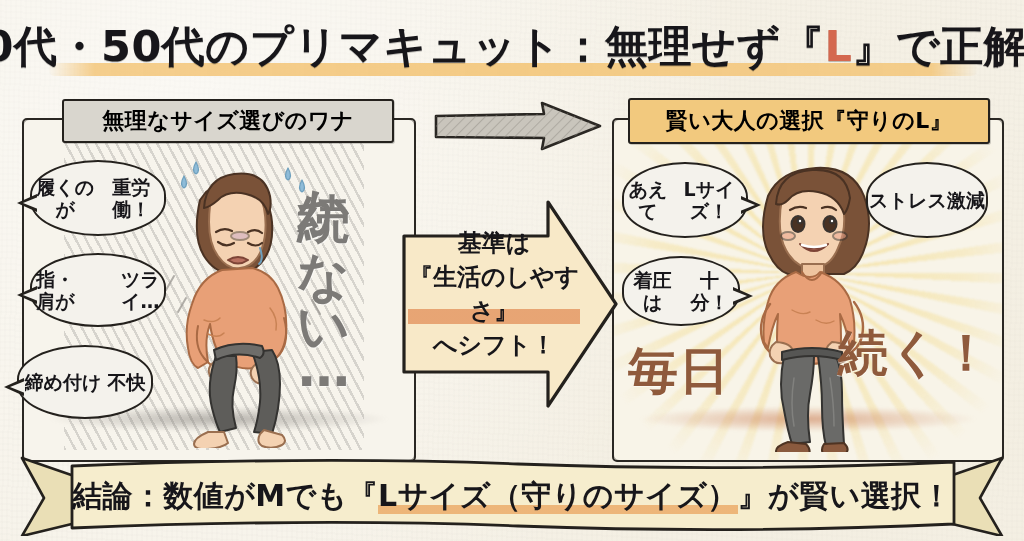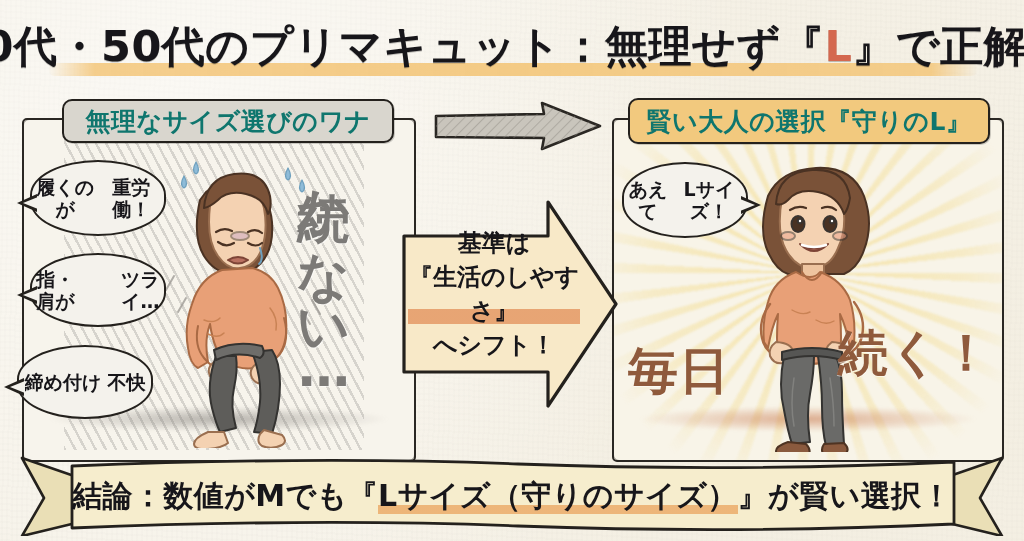--- a/index.html
+++ b/index.html
@@ -68,23 +68,23 @@
   .ground{
     position:absolute;bottom:28px;left:6%;width:88%;height:26px;
     background:radial-gradient(ellipse at 50% 50%, rgba(198,116,72,.55), rgba(198,116,72,0) 70%);
     filter:blur(1.4px);
   }
   .ground.gray{background:radial-gradient(ellipse at 50% 50%, rgba(120,116,112,.5), rgba(120,116,112,0) 70%);}
 
   
   .hdr{
     position:absolute;z-index:6;
-    border:2.4px solid #24211d;border-radius:10px;
+    border:2.4px solid #24211d;border-radius:3px;
     display:flex;align-items:center;justify-content:center;
-    font-size:25px;font-weight:700;color:#0f766e;white-space:nowrap;
+    font-size:22px;font-weight:700;color:#000000;white-space:nowrap;
     box-shadow:1px 1px 0 rgba(0,0,0,.18);
     letter-spacing:.5px;
   }
   #hdr-left{left:62px;top:99px;width:328px;height:40px;background:#d9d6ce;}
   #hdr-right{left:628px;top:98px;width:358px;height:42px;background:#f2c97e;}
 
   
   .bub{
     position:absolute;z-index:7;
     background:#f4f2ec;border:2.6px solid #24211d;border-radius:50%/46%;
@@ -348,20 +348,29 @@
       <path d="M62 290 q-12 4 -12 9 q0 5 12 5 l20 0 q4 -6 -2 -12 Z" fill="#8a5a3e" stroke="#4e3322"></path>
       <path d="M98 292 q-4 6 0 11 q12 2 22 -2 q4 -4 -2 -10 Z" fill="#8a5a3e" stroke="#4e3322"></path>
     </g>
   </svg>
 
   <div class="bub r" id="bub-r1">
     <span class="tail"></span>
     <span>あえて</span>
     <span>Lサイズ！</span>
   </div>
+  <div class="bub r" id="bub-r2">
+    <span class="tail"></span>
+    <span>着圧は</span>
+    <span>十分！</span>
+  </div>
+  <div class="bub" id="bub-r3">
+    <span>ストレス</span>
+    <span>激減</span>
+  </div>
 
   <div class="brown-big" id="brown-1">毎日</div>
   <div class="brown-big" id="brown-2">続く！</div>
 
   <div id="arrow-main">
     <svg viewBox="0 0 224 216" style="position:absolute;inset:0;width:100%;height:100%;">
       <path d="M6 40 L150 40 L150 6 L218 108 L150 210 L150 176 L6 176 Z" fill="#f8e9c8" stroke="#24211d" stroke-width="3.2" stroke-linejoin="round"></path>
     </svg>
     <div class="label">
       <div>基準は</div>

